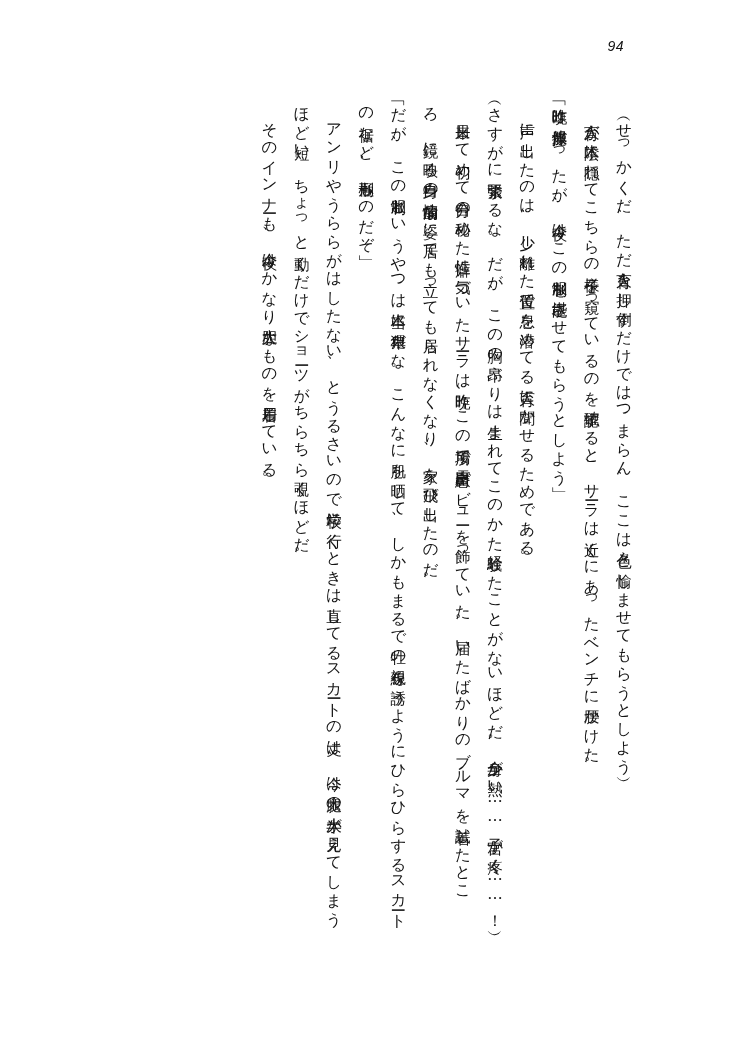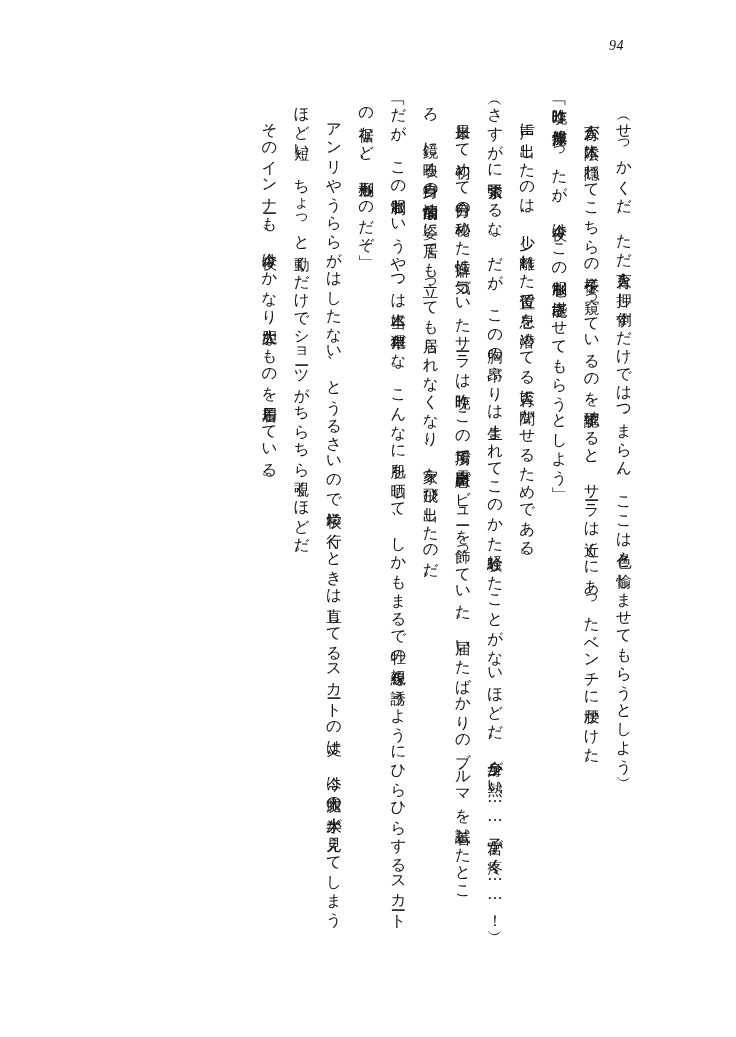--- a/index.html
+++ b/index.html
@@ -18,21 +18,21 @@
   .page {
     position: absolute;
     inset: 0;
     background: #ffffff;
   }
   .page-number {
     position: absolute;
     top: 38px;
     right: 112px;
     font-size: 14px;
-    font-family: Liberation Serif, serif;
+    font-family: Liberation Sans, sans-serif;
     font-style: italic;
     color: #111;
     letter-spacing: 0.5px;
   }
   .text-body {
     position: absolute;
     top: 96px;
     left: 100px;
     right: 96px;
     height: 830px;

